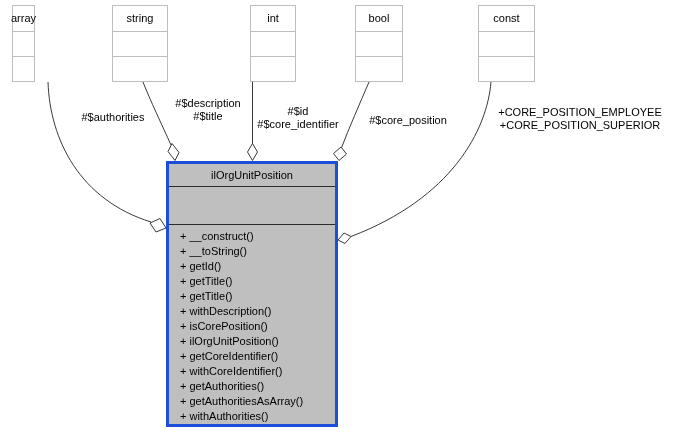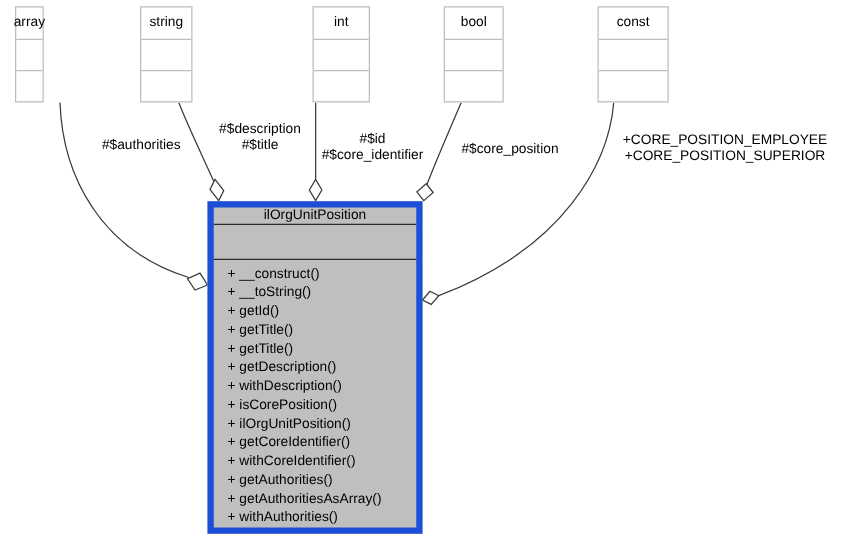--- a/index.html
+++ b/index.html
@@ -26,21 +26,21 @@
     display:flex;align-items:center;justify-content:center;
     font-size:11px;line-height:11px;
   }
   .type-node .t-comp{
     flex:1;border-top:1px solid #bdbdbd;box-sizing:border-box;
   }
 
   
   .class-node{
     position:absolute;left:166px;top:161px;width:172px;height:266px;
-    background:#bfbfbf;border:5px solid #1d4ed8;box-sizing:border-box;
+    background:#bfbfbf;border:3px solid #1d4ed8;box-sizing:border-box;
     display:flex;flex-direction:column;
   }
   .class-node .c-title{
     height:23px;box-sizing:border-box;
     display:flex;align-items:center;justify-content:center;
     font-size:11px;
   }
   .class-node .c-attrs{
     height:27px;box-sizing:border-box;
     border-top:1px solid #2b2b2b;
@@ -82,21 +82,21 @@
       <polygon points="339,160.5 333.5,153.5 341,147 346.5,154"></polygon>
       <polygon points="338,240 344,233 351,236.5 345,243.5"></polygon>
     </g>
   </svg>
 
   <div class="type-node" style="left:12px;width:23px;">
     <div class="t-title">array</div>
     <div class="t-comp"></div>
     <div class="t-comp"></div>
   </div>
-  <div class="type-node" style="left:112px;width:42px;">
+  <div class="type-node" style="left:112px;width:56px;">
     <div class="t-title">string</div>
     <div class="t-comp"></div>
     <div class="t-comp"></div>
   </div>
   <div class="type-node" style="left:250px;width:46px;">
     <div class="t-title">int</div>
     <div class="t-comp"></div>
     <div class="t-comp"></div>
   </div>
   <div class="type-node" style="left:355px;width:48px;">
@@ -131,21 +131,20 @@
 
   <div class="class-node">
     <div class="c-title">ilOrgUnitPosition</div>
     <div class="c-attrs"></div>
     <div class="c-methods">
         <div>+ __construct()</div>
         <div>+ __toString()</div>
         <div>+ getId()</div>
         <div>+ getTitle()</div>
         <div>+ getTitle()</div>
-        <div>+ getDescription()</div>
         <div>+ withDescription()</div>
         <div>+ isCorePosition()</div>
         <div>+ ilOrgUnitPosition()</div>
         <div>+ getCoreIdentifier()</div>
         <div>+ withCoreIdentifier()</div>
         <div>+ getAuthorities()</div>
         <div>+ getAuthoritiesAsArray()</div>
         <div>+ withAuthorities()</div>
       </div>
   </div>

